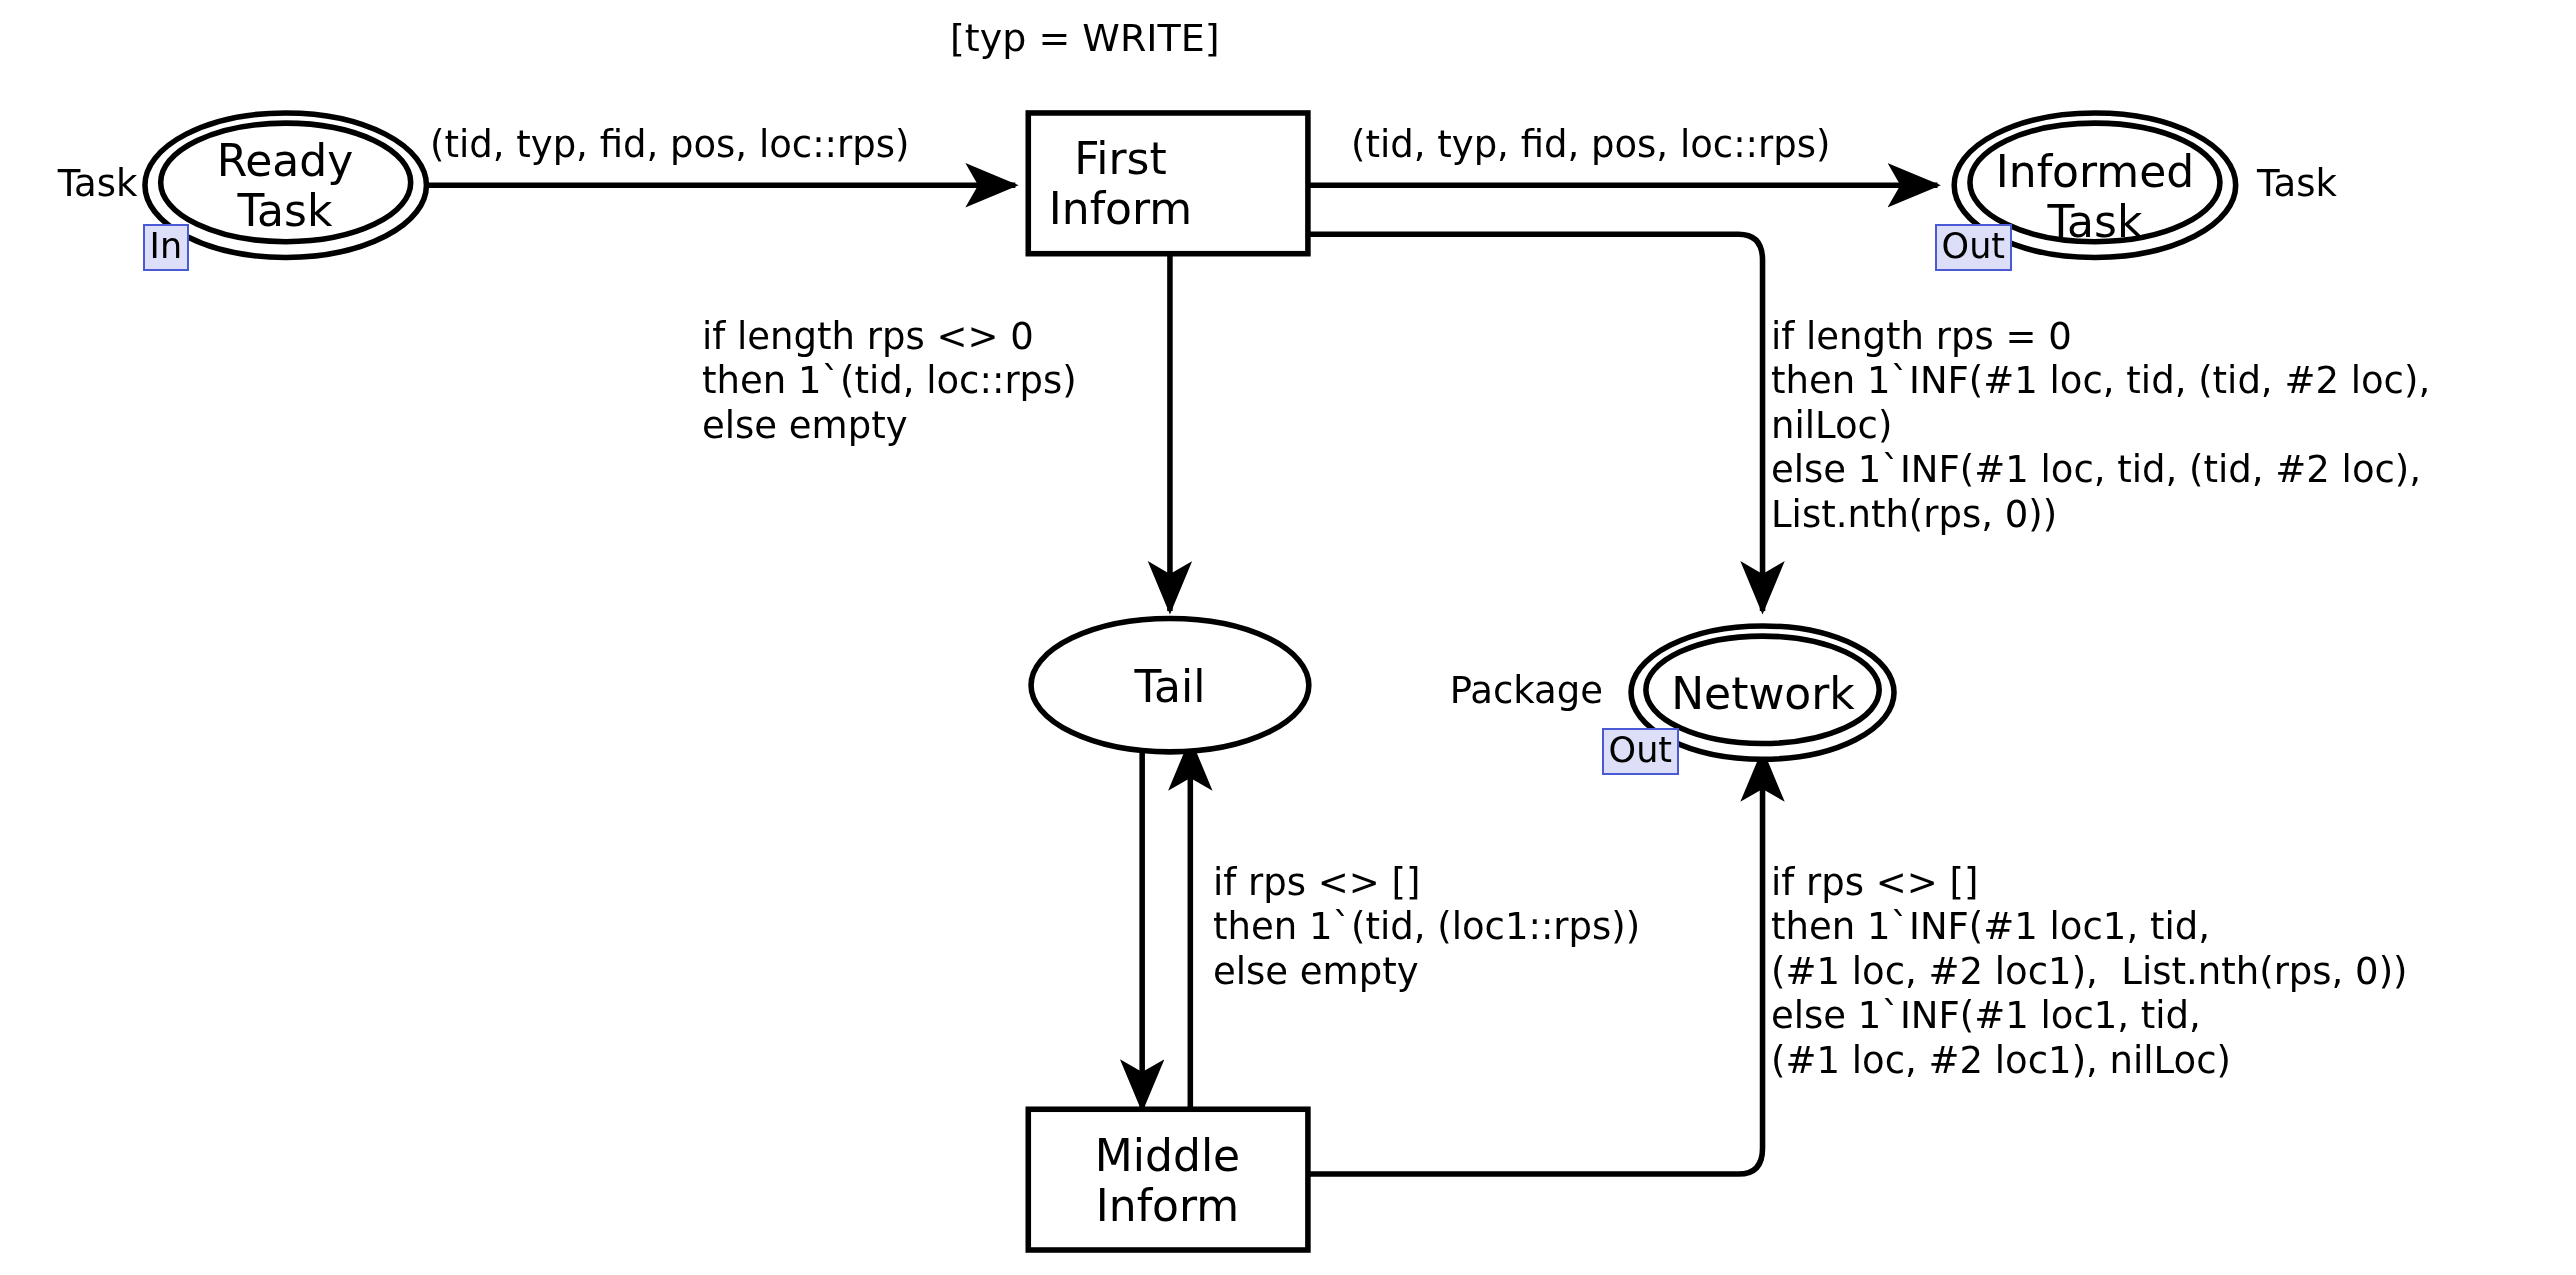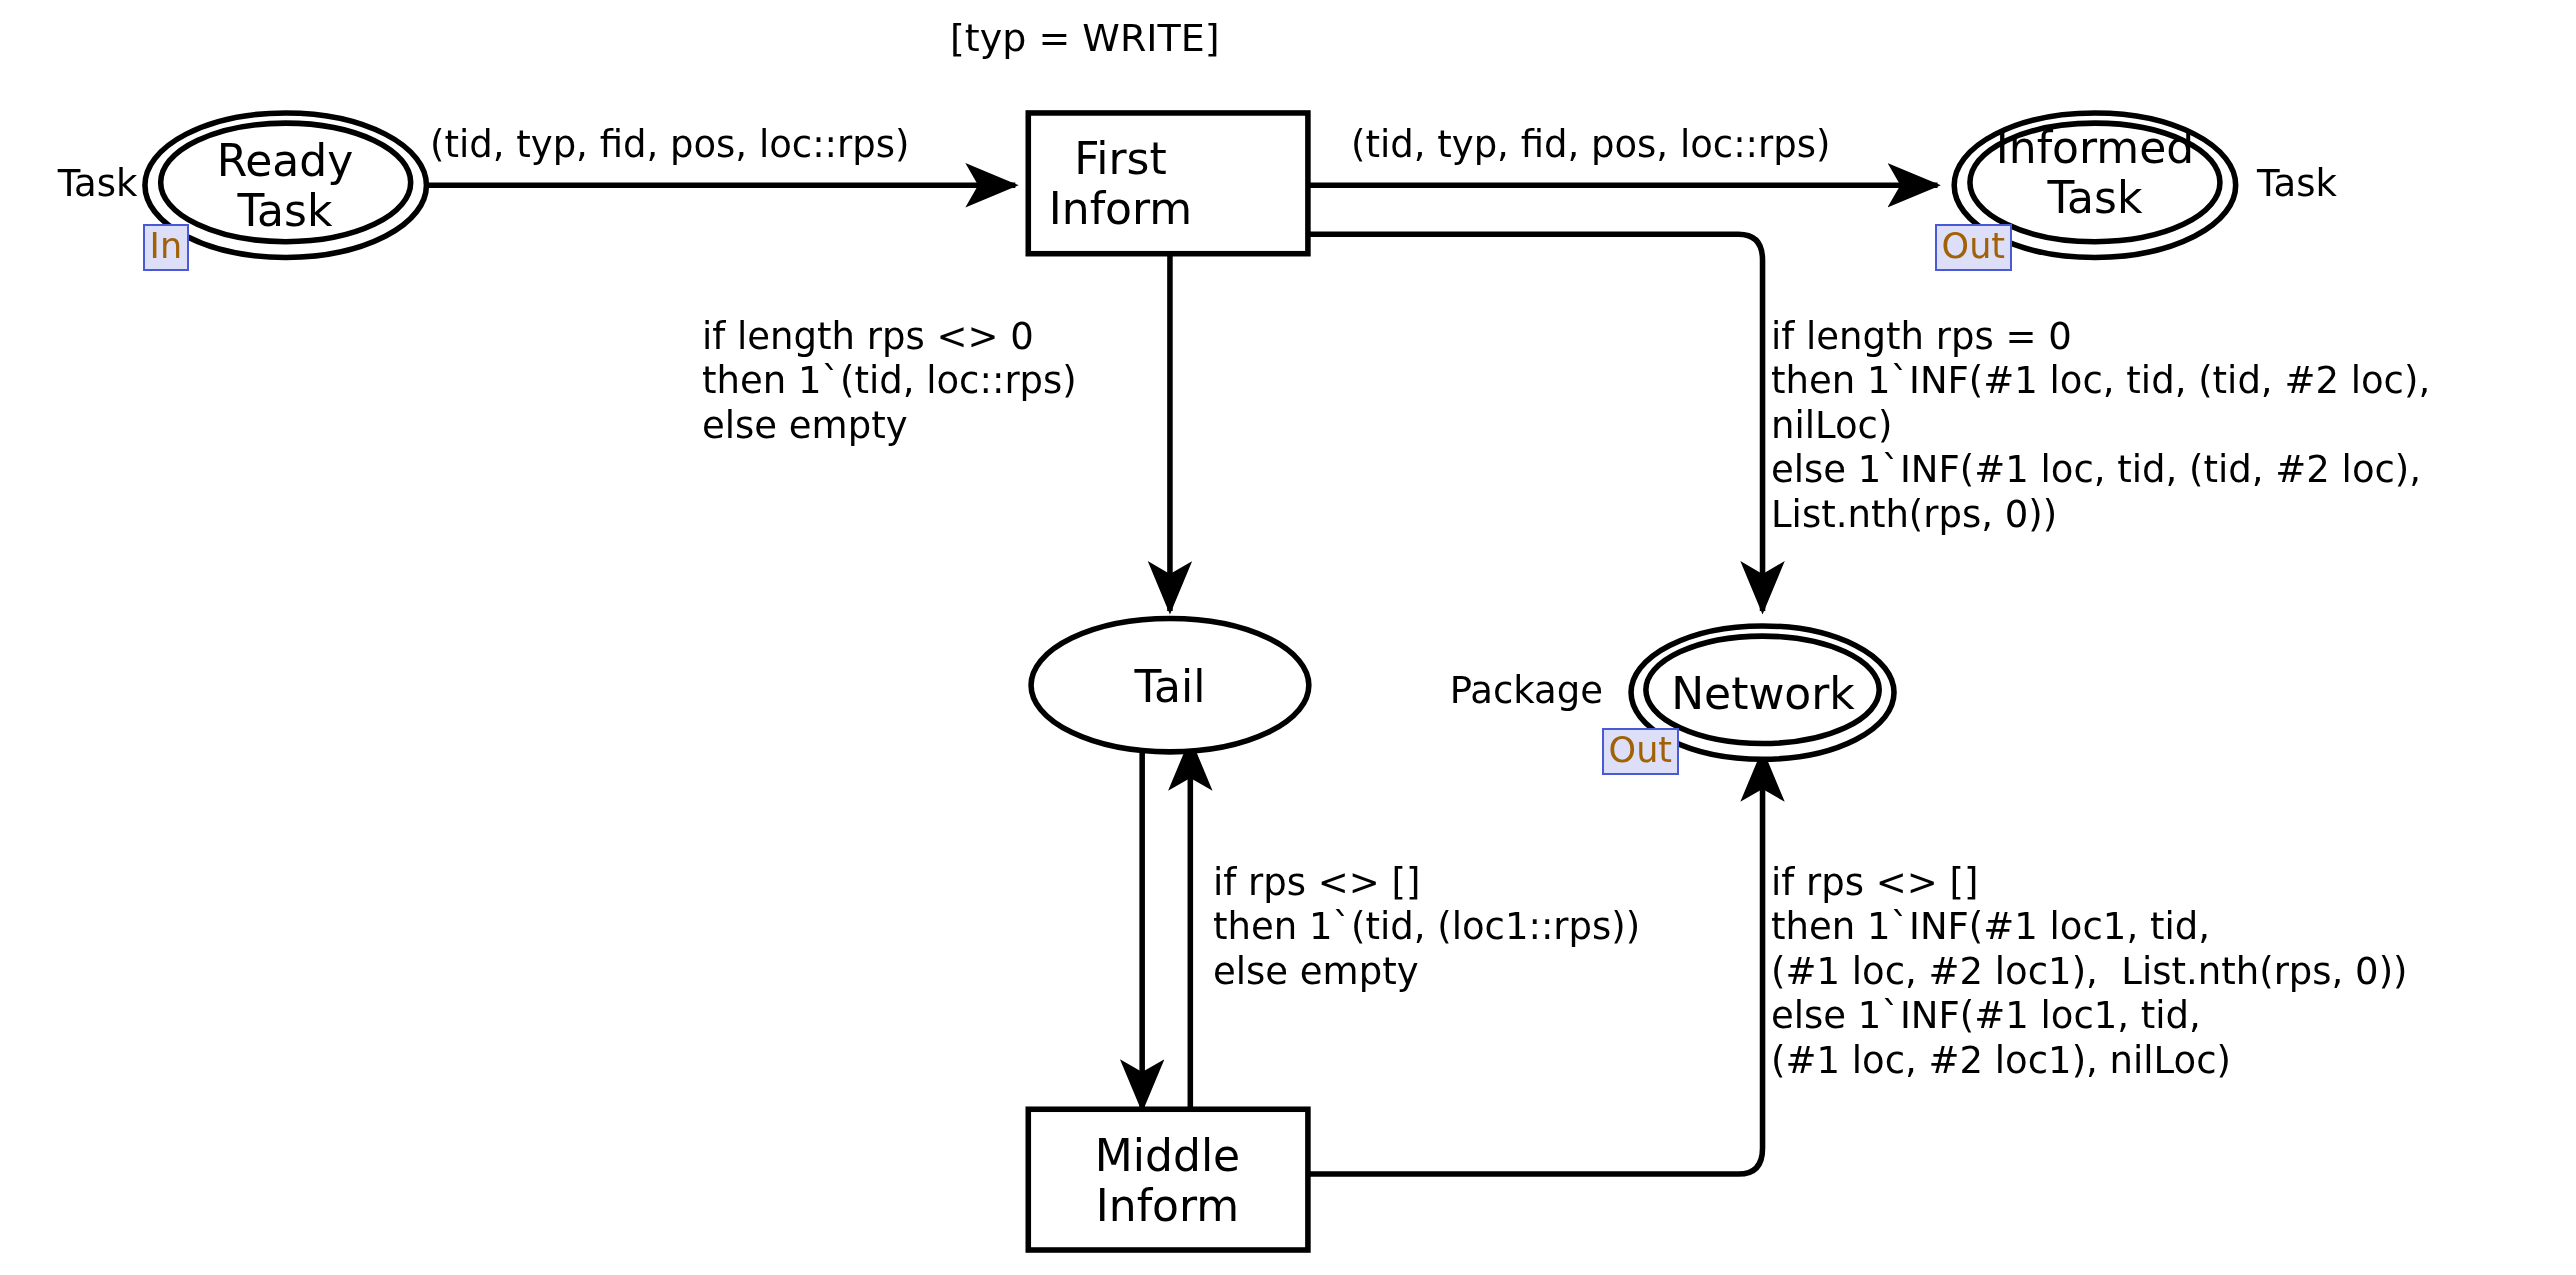--- a/index.html
+++ b/index.html
@@ -14,21 +14,21 @@
   .nodecap{position:absolute;display:flex;flex-direction:column;align-items:center;
            justify-content:center;text-align:center;line-height:1.12;pointer-events:none;}
 
   .fs-node{font-size:44px;}
   .fs-arc{font-size:37px;}
   .fs-cs{font-size:37px;}
   .fs-guard{font-size:38px;}
 
   
   .porttag{position:absolute;box-sizing:border-box;border:2.8px solid #4a5ad4;
-           background:#dcdff7;color:#a16207;font-size:35px;line-height:1.0;
+           background:#dcdff7;color:#000000;font-size:35px;line-height:1.0;
            padding:2.8px 4.6px 5.6px 4.6px;}
 </style>
 </head>
 <body>
 
 <div id="stage">
 
   <svg class="netlayer" viewBox="0 0 2781 1377">
     <defs>
       <marker id="ah" markerWidth="10" markerHeight="10" refX="9.0" refY="4.0" orient="auto" markerUnits="strokeWidth">
@@ -64,21 +64,21 @@
     <rect x="1110" y="122" width="302" height="152" fill="#fff" stroke="#000" stroke-width="6"></rect>
 
     <rect x="1110" y="1198" width="302" height="152" fill="#fff" stroke="#000" stroke-width="6"></rect>
   </svg>
 
   <div class="nodecap fs-node" style="left:160px;top:141px;width:250px;height:89px;">
     <span>Ready</span>
     <span>Task</span>
   </div>
 
-  <div class="nodecap fs-node" style="left:1970px;top:128px;width:250px;height:89px;">
+  <div class="nodecap fs-node" style="left:1970px;top:152px;width:250px;height:89px;">
     <span>Informed</span>
     <span>Task</span>
   </div>
 
   <div class="nodecap fs-node" style="left:1059px;top:665px;width:222px;height:43px;">
     <span>Tail</span>
   </div>
 
   <div class="nodecap fs-node" style="left:1652px;top:672px;width:222px;height:43px;">
     <span>Network</span>

